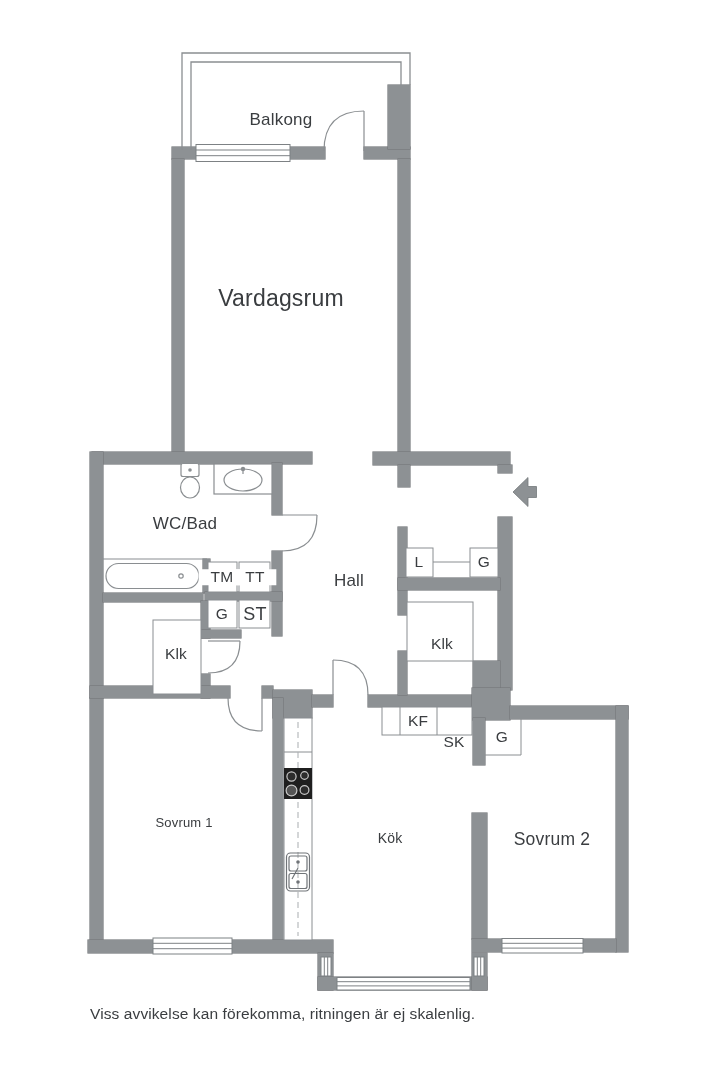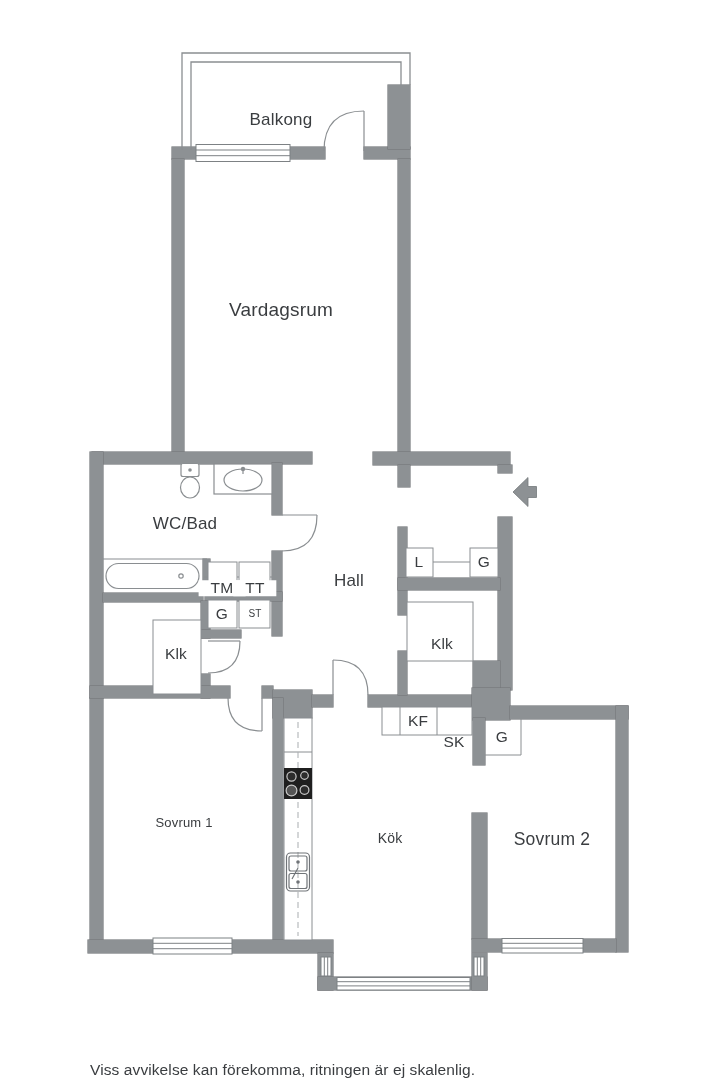--- a/index.html
+++ b/index.html
@@ -5,22 +5,22 @@
   :root{
     --wall:#8d9194; --line:#8a8e91; --text:#3a3d40; --stove:#1f1f1f;
   }
   html,body{margin:0;padding:0;background:#fff;}
   .plan{position:relative;width:720px;height:1080px;background:#ffffff;overflow:hidden;
         font-family:"Liberation Sans",sans-serif;}
   .wall{position:absolute;background:var(--wall);box-shadow:0 0 0 .6px #74787b;}
   #lines{position:absolute;left:0;top:0;width:720px;height:1080px;}
   .lbl{position:absolute;transform:translate(-50%,-50%);color:var(--text);
        white-space:nowrap;letter-spacing:.2px;line-height:1;}
-  .lbl.bg{background:#fff;padding:0 12px;margin-top:11px;}
-  .disclaimer{position:absolute;left:90px;top:1061px;font-size:15.5px;color:var(--text);
+  .lbl.bg{background:#fff;padding:0 12px;}
+  .disclaimer{position:absolute;left:90px;top:1005px;font-size:15.5px;color:var(--text);
        letter-spacing:.1px;}
 </style>
 </head>
 <body>
 
 <div class="plan">
 
   <div id="walls">
       <div class="wall" style="left: 172px; top: 147px; width: 153px; height: 12px;"></div>
       <div class="wall" style="left: 364px; top: 147px; width: 46px; height: 12px;"></div>
@@ -182,32 +182,32 @@
         <circle cx="298" cy="882" r="1.8" fill="#707478" stroke="none"></circle>
         <line x1="292" y1="879" x2="298" y2="868"></line>
       </g>
     </g>
 
     <polygon points="513,492 528,477.5 528,486.5 536.5,486.5 536.5,497.5 528,497.5 528,506.5" fill="var(--wall)" stroke="#74787b" stroke-width="0.8"></polygon>
   </svg>
 
   <div id="labels">
       <span class="lbl" style="left: 281px; top: 99px; font-size: 17px; margin-top: 20px;">Balkong</span>
-      <span class="lbl" style="left: 281px; top: 309px; font-size: 19px;">Vardagsrum</span>
+      <span class="lbl" style="left: 281px; top: 298px; font-size: 23px;">Vardagsrum</span>
       <span class="lbl" style="left: 185px; top: 523px; font-size: 17px; text-align: center;">WC/Bad</span>
       <span class="lbl" style="left: 341px; top: 580px; font-size: 17px; margin-left: 8px;">Hall</span>
       <span class="lbl" style="left: 176px; top: 654px; font-size: 15.5px;">Klk</span>
       <span class="lbl" style="left: 442px; top: 644px; font-size: 15.5px;">Klk</span>
       <span class="lbl" style="left: 184px; top: 822px; font-size: 13px;">Sovrum 1</span>
       <span class="lbl" style="left: 390px; top: 838px; font-size: 14px;">Kök</span>
       <span class="lbl" style="left: 552px; top: 840px; font-size: 17.5px;">Sovrum 2</span>
       <span class="lbl bg" style="left: 222px; top: 577px; font-size: 15.5px;">TM</span>
       <span class="lbl bg" style="left: 255px; top: 577px; font-size: 15.5px;">TT</span>
       <span class="lbl" style="left: 222px; top: 614px; font-size: 15.5px;">G</span>
-      <span class="lbl" style="left: 255px; top: 614px; font-size: 10px; text-align: right;">ST</span>
+      <span class="lbl" style="left: 255px; top: 614px; font-size: 18px; text-align: right;">ST</span>
       <span class="lbl" style="left: 419px; top: 562px; font-size: 15.5px;">L</span>
       <span class="lbl" style="left: 484px; top: 562px; font-size: 15.5px;">G</span>
       <span class="lbl" style="left: 418px; top: 721px; font-size: 15.5px;">KF</span>
       <span class="lbl" style="left: 454px; top: 742px; font-size: 15.5px;">SK</span>
       <span class="lbl" style="left: 502px; top: 737px; font-size: 15.5px;">G</span>
     </div>
 
   <div class="disclaimer">Viss avvikelse kan förekomma, ritningen är ej skalenlig.</div>
 </div>
 

